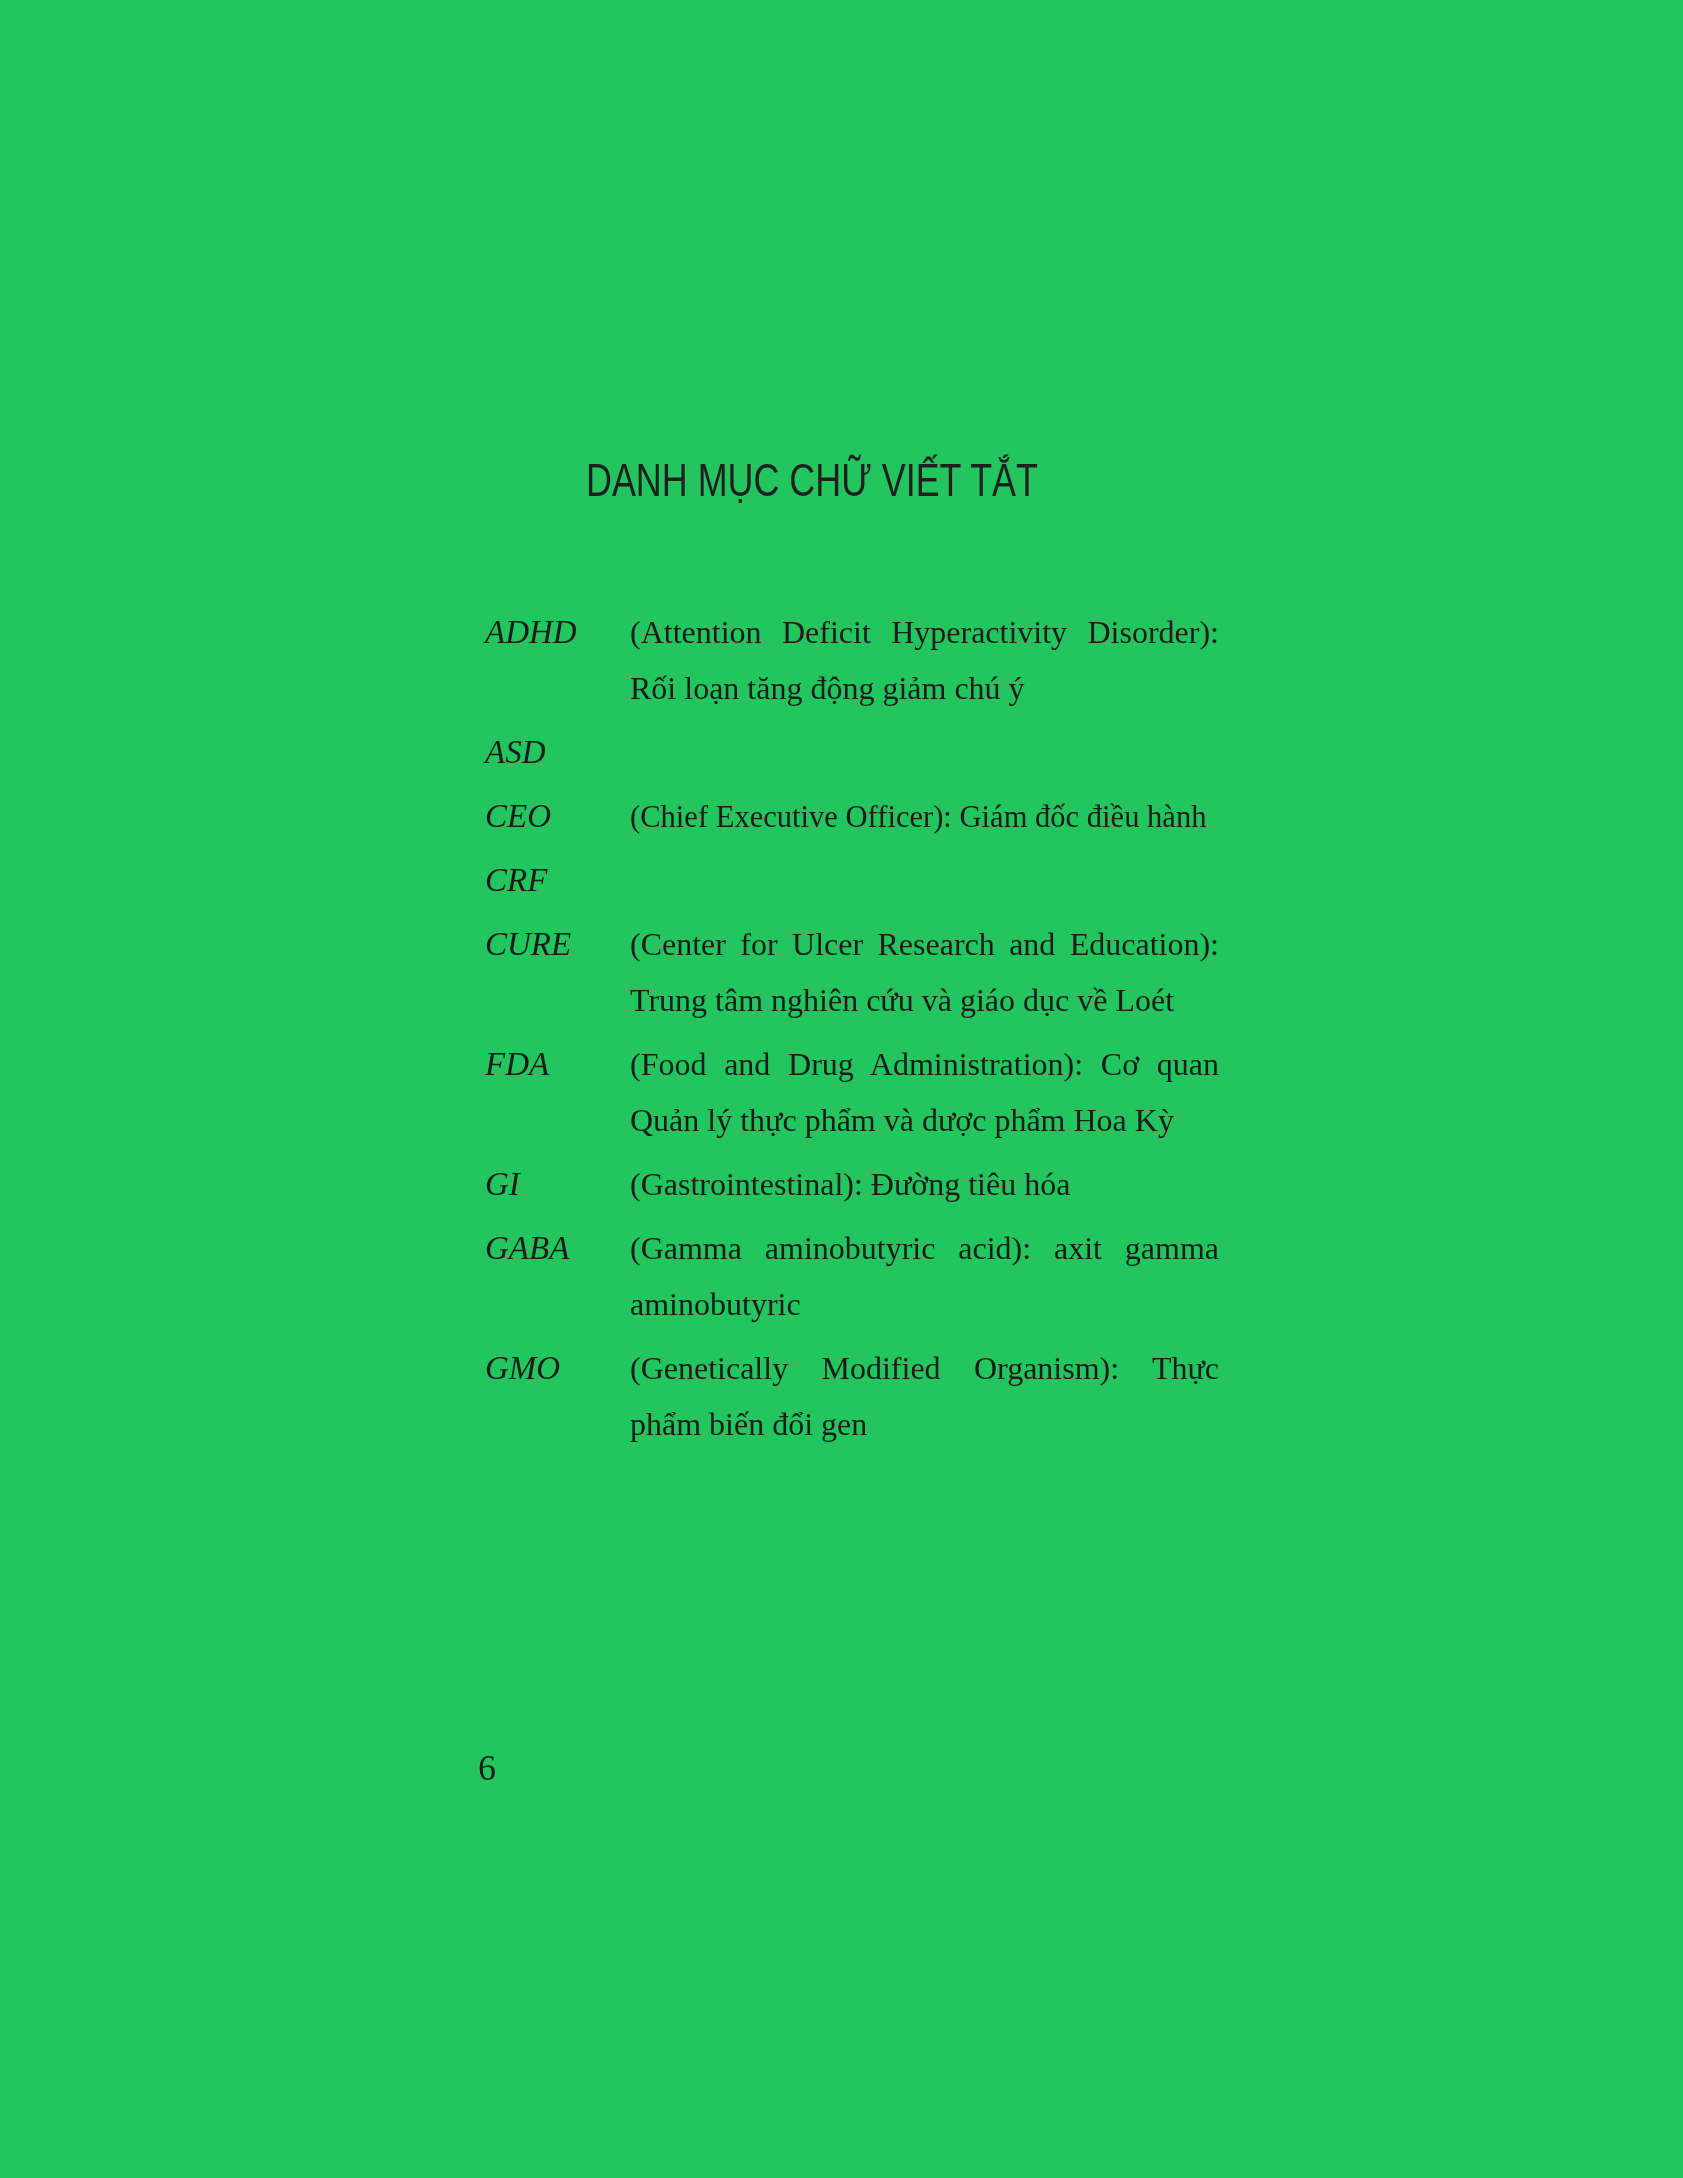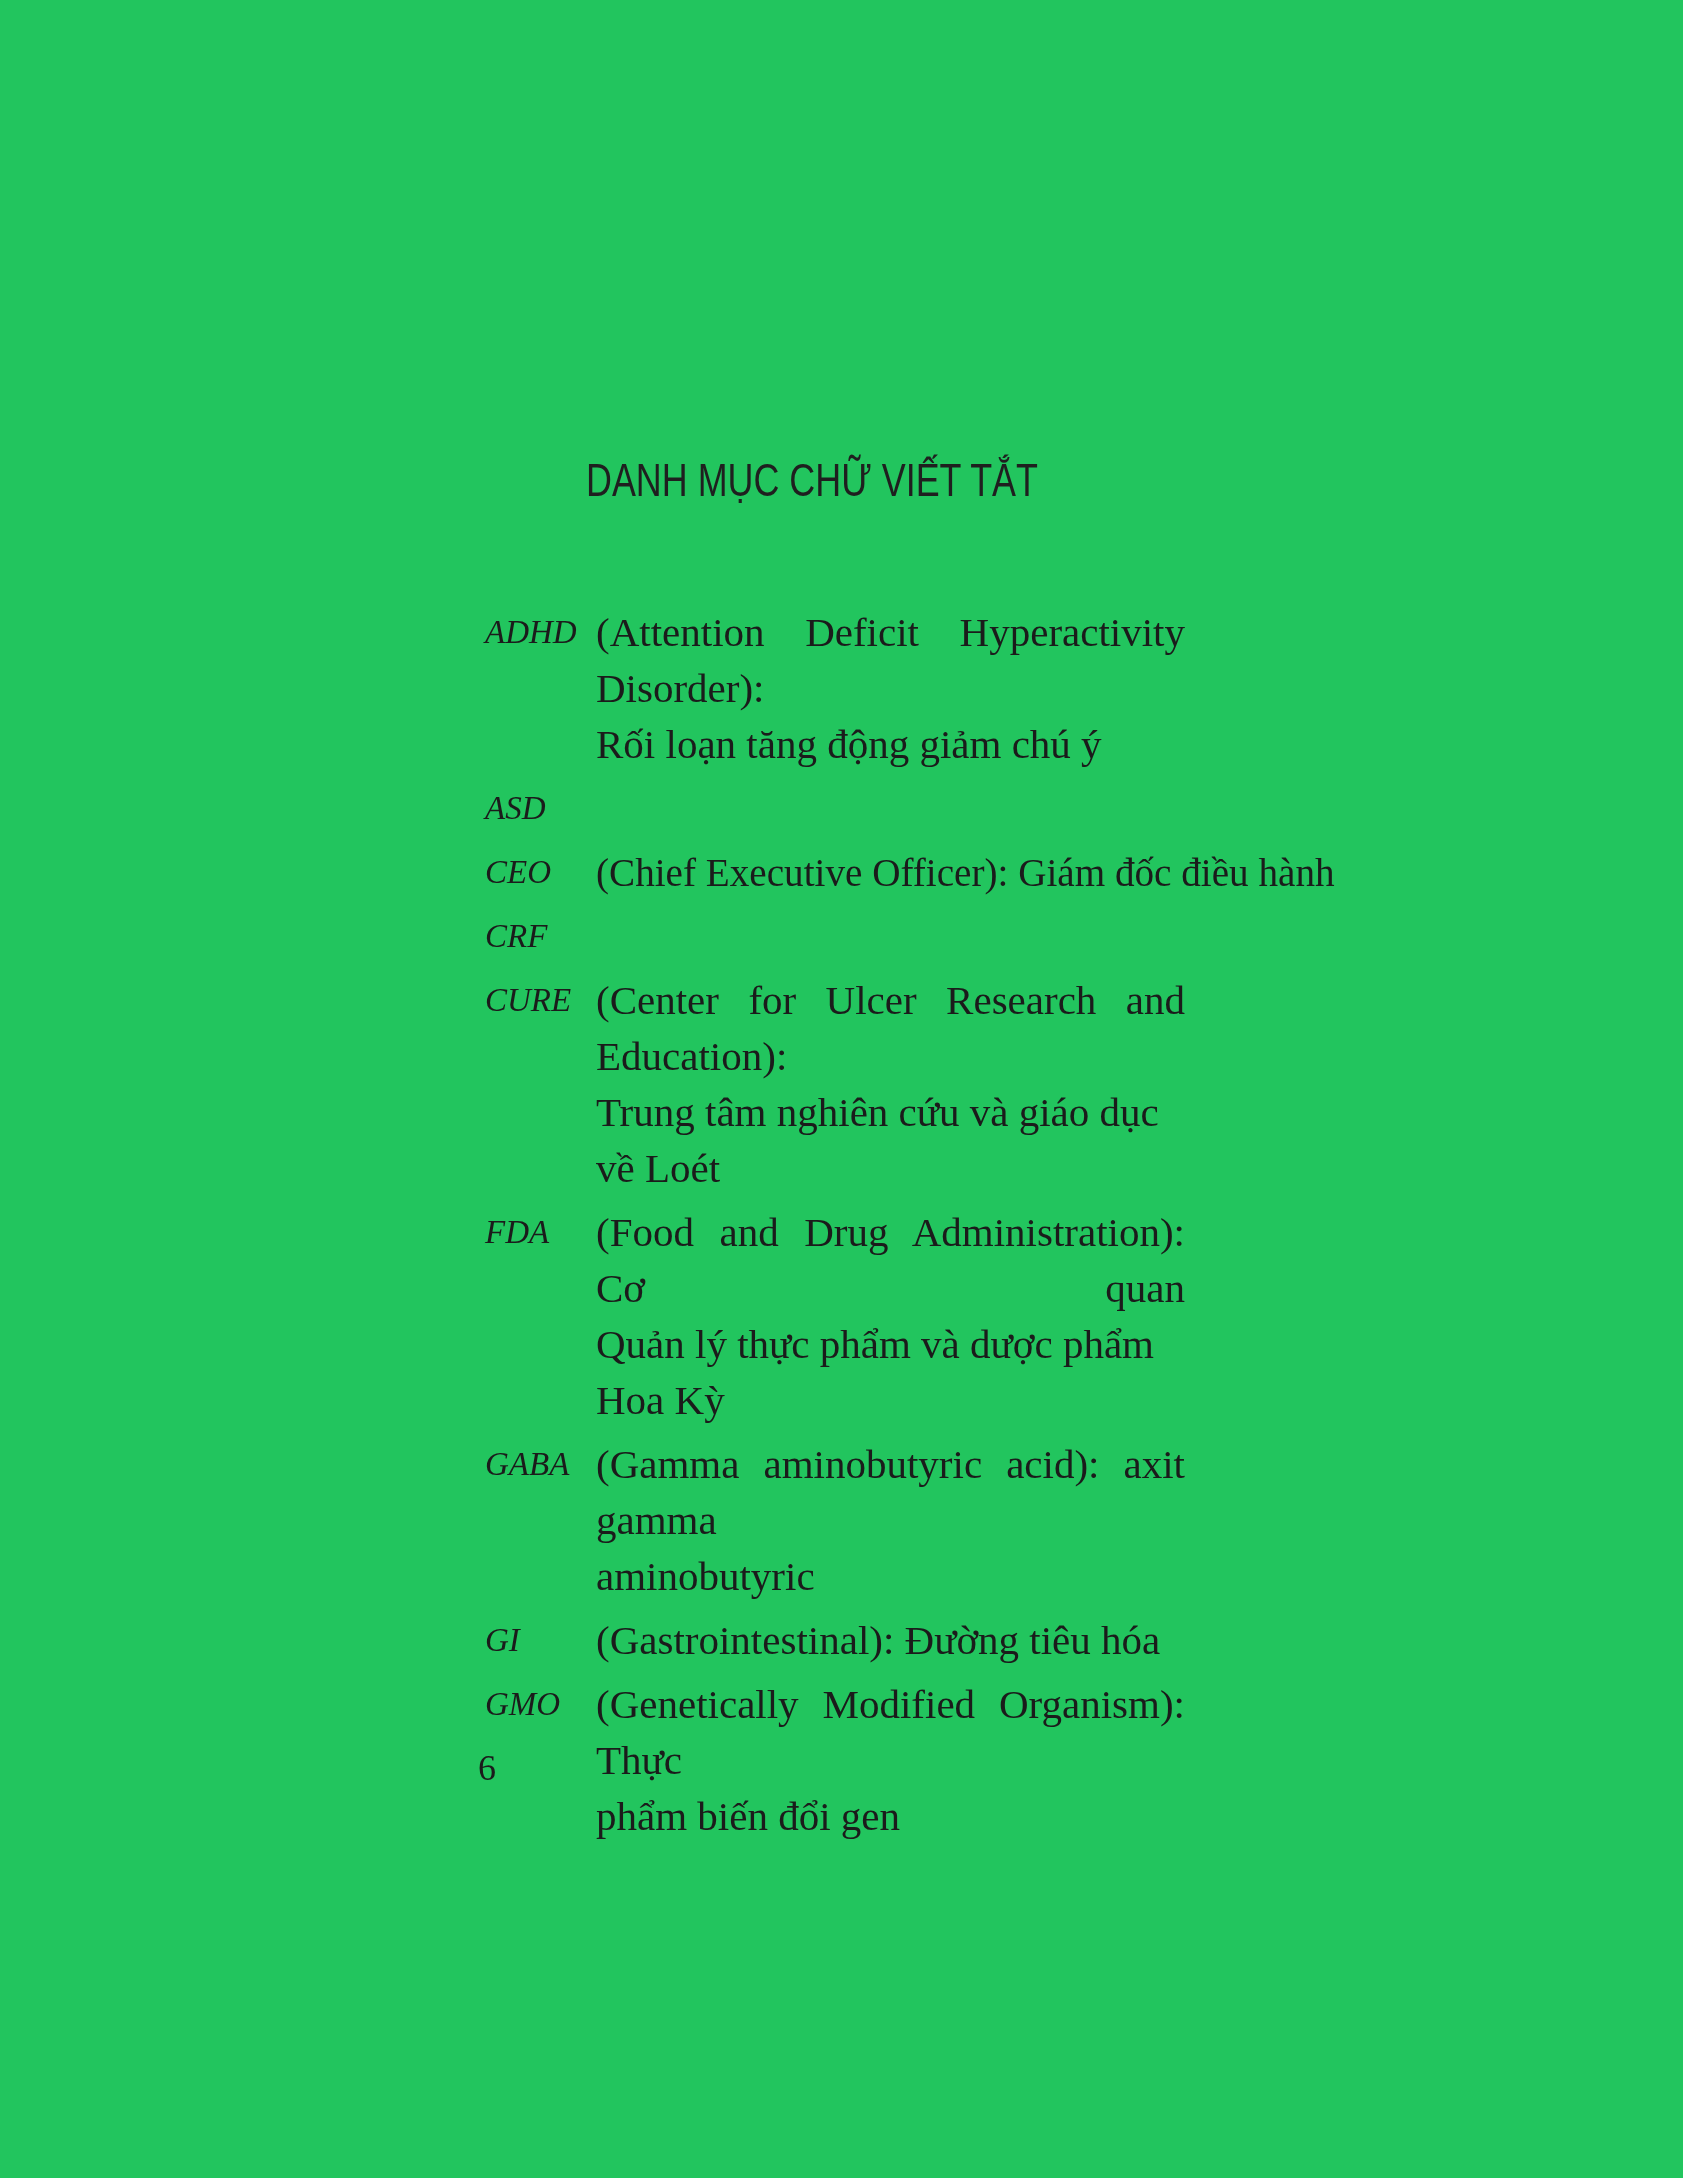--- a/index.html
+++ b/index.html
@@ -39,22 +39,23 @@
   .entry-abbr {
     flex: none;
     width: 111px;
     font-size: 33px;
     line-height: 56px;
     font-style: italic;
   }
   .entry-def {
     flex: none;
     width: 589px;
-    font-size: 41px;
+    font-size: 32px;
     line-height: 56px;
+    margin-left: 34px;
   }
   .def-line { white-space: normal; }
   .def-line.just {
     text-align: justify;
     text-align-last: justify;
   }
   .def-line.condensed {
     white-space: nowrap;
     transform: scaleX(0.955);
     transform-origin: 0 50%;
@@ -101,30 +102,30 @@
         </div>
       </div>
       <div class="entry">
         <div class="entry-abbr">FDA</div>
         <div class="entry-def">
           <div class="def-line just">(Food and Drug Administration): Cơ quan</div>
           <div class="def-line">Quản lý thực phẩm và dược phẩm Hoa Kỳ</div>
         </div>
       </div>
       <div class="entry">
+        <div class="entry-abbr">GI</div>
+        <div class="entry-def">
+          <div class="def-line">(Gastrointestinal): Đường tiêu hóa</div>
+        </div>
+      </div>
+      <div class="entry">
         <div class="entry-abbr">GABA</div>
         <div class="entry-def">
           <div class="def-line just">(Gamma aminobutyric acid): axit gamma</div>
           <div class="def-line">aminobutyric</div>
-        </div>
-      </div>
-      <div class="entry">
-        <div class="entry-abbr">GI</div>
-        <div class="entry-def">
-          <div class="def-line">(Gastrointestinal): Đường tiêu hóa</div>
         </div>
       </div>
       <div class="entry">
         <div class="entry-abbr">GMO</div>
         <div class="entry-def">
           <div class="def-line just">(Genetically Modified Organism): Thực</div>
           <div class="def-line">phẩm biến đổi gen</div>
         </div>
       </div>
     </div>

